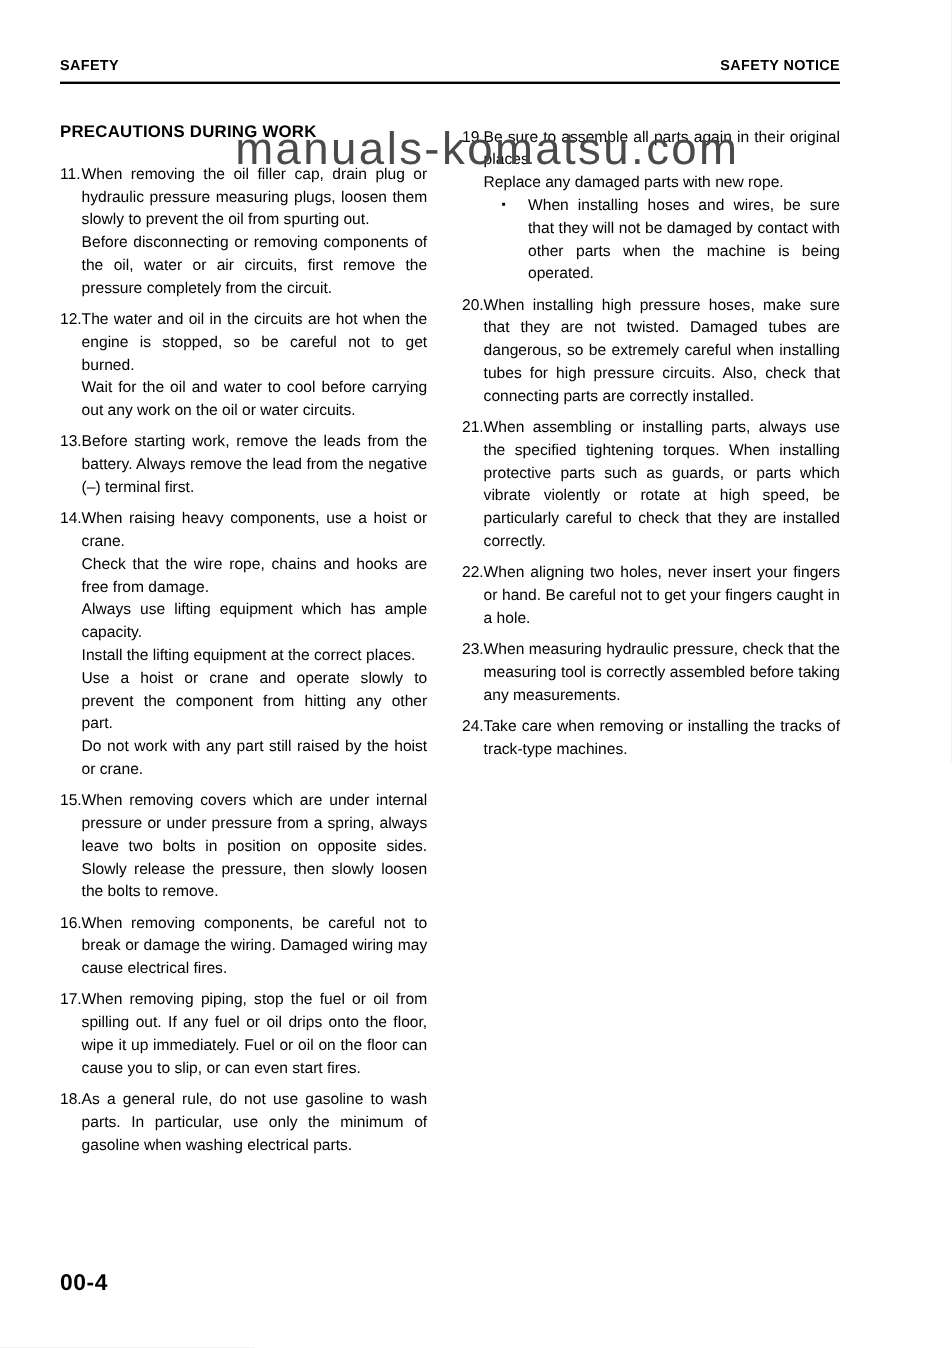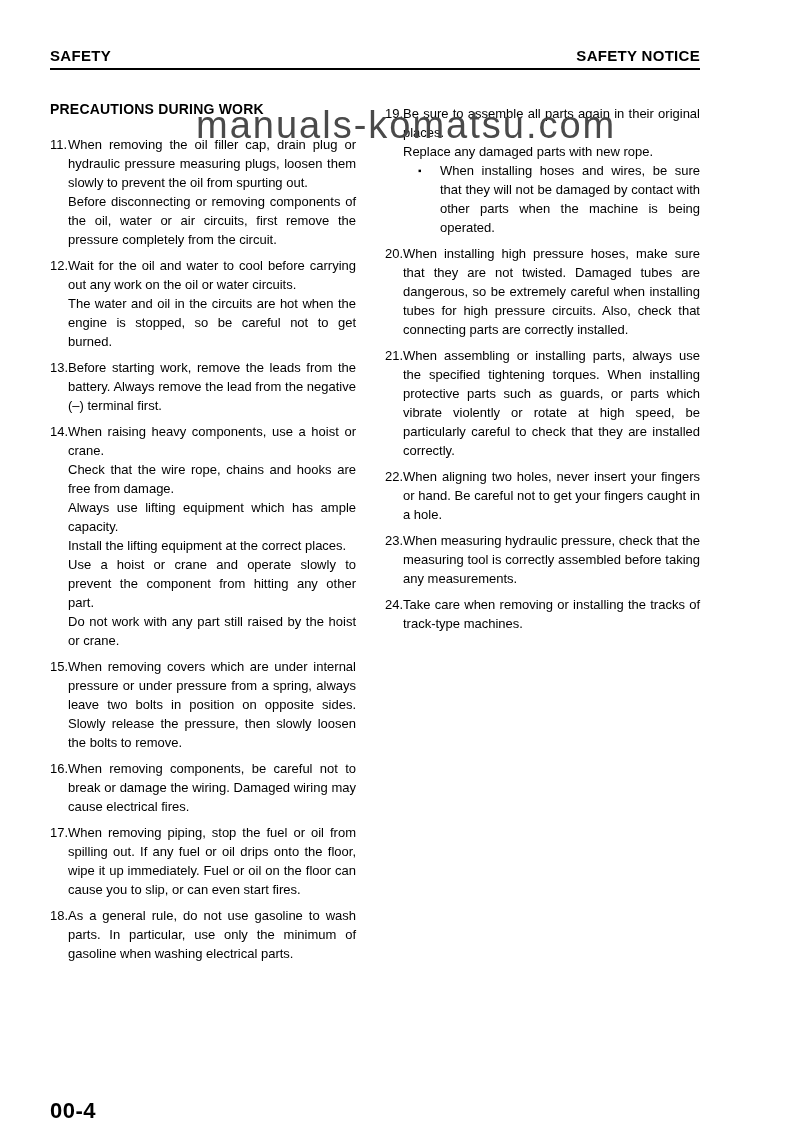--- a/index.html
+++ b/index.html
@@ -8,21 +8,21 @@
     width:793px;height:1123px;
     margin:0 auto;
     background:#ffffff;
     color:#000;
     font-family:"Liberation Sans", sans-serif;
     overflow:hidden;
   }
   .header{
     position:absolute;left:50px;top:47px;width:650px;
     display:flex;justify-content:space-between;
-    font-weight:bold;font-size:15px;letter-spacing:0.3px;
+    font-weight:bold;font-size:12px;letter-spacing:0.3px;
   }
   .header-rule{
     position:absolute;left:50px;top:68px;width:650px;height:2px;
     background:#000;
   }
   .watermark{
     position:absolute;left:196px;top:104px;
     font-size:38px;letter-spacing:2px;color:#4a4a4a;
     white-space:nowrap;z-index:5;
   }
@@ -39,22 +39,22 @@
     position:relative;padding-left:18px;
     font-size:13px;line-height:19px;
     margin-bottom:7px;text-align:justify;
   }
   .item .num{position:absolute;left:0;top:0;}
   .item p{margin:0;}
   .bullet-row{display:flex;margin-left:15px;}
   .bullet-glyph{width:22px;flex:none;font-size:10px;line-height:19px;}
   .bullet-row p{flex:1;}
   .footer{
-    position:absolute;left:50px;top:1098px;
-    font-size:22px;font-weight:bold;letter-spacing:0.5px;
+    position:absolute;left:50px;top:1059px;
+    font-size:19px;font-weight:bold;letter-spacing:0.5px;
   }
 </style>
 </head>
 <body>
 
 <div class="page">
 
   <div class="header">
     <span>SAFETY</span>
     <span>SAFETY NOTICE</span>
@@ -67,22 +67,22 @@
     <div class="col-left">
       <h2 class="section-title">PRECAUTIONS DURING WORK</h2>
       <div id="left-items">
           <div class="item">
             <span class="num">11.</span>
             <p>When removing the oil filler cap, drain plug or hydraulic pressure measuring plugs, loosen them slowly to prevent the oil from spurting out.</p>
             <p>Before disconnecting or removing components of the oil, water or air circuits, first remove the pressure completely from the circuit.</p>
           </div>
           <div class="item">
             <span class="num">12.</span>
+            <p>The water and oil in the circuits are hot when the engine is stopped, so be careful not to get burned.</p>
             <p>Wait for the oil and water to cool before carrying out any work on the oil or water circuits.</p>
-            <p>The water and oil in the circuits are hot when the engine is stopped, so be careful not to get burned.</p>
           </div>
           <div class="item">
             <span class="num">13.</span>
             <p>Before starting work, remove the leads from the battery. Always remove the lead from the negative (–) terminal first.</p>
           </div>
           <div class="item">
             <span class="num">14.</span>
             <p>When raising heavy components, use a hoist or crane.</p>
             <p>Check that the wire rope, chains and hooks are free from damage.</p>
             <p>Always use lifting equipment which has ample capacity.</p>

